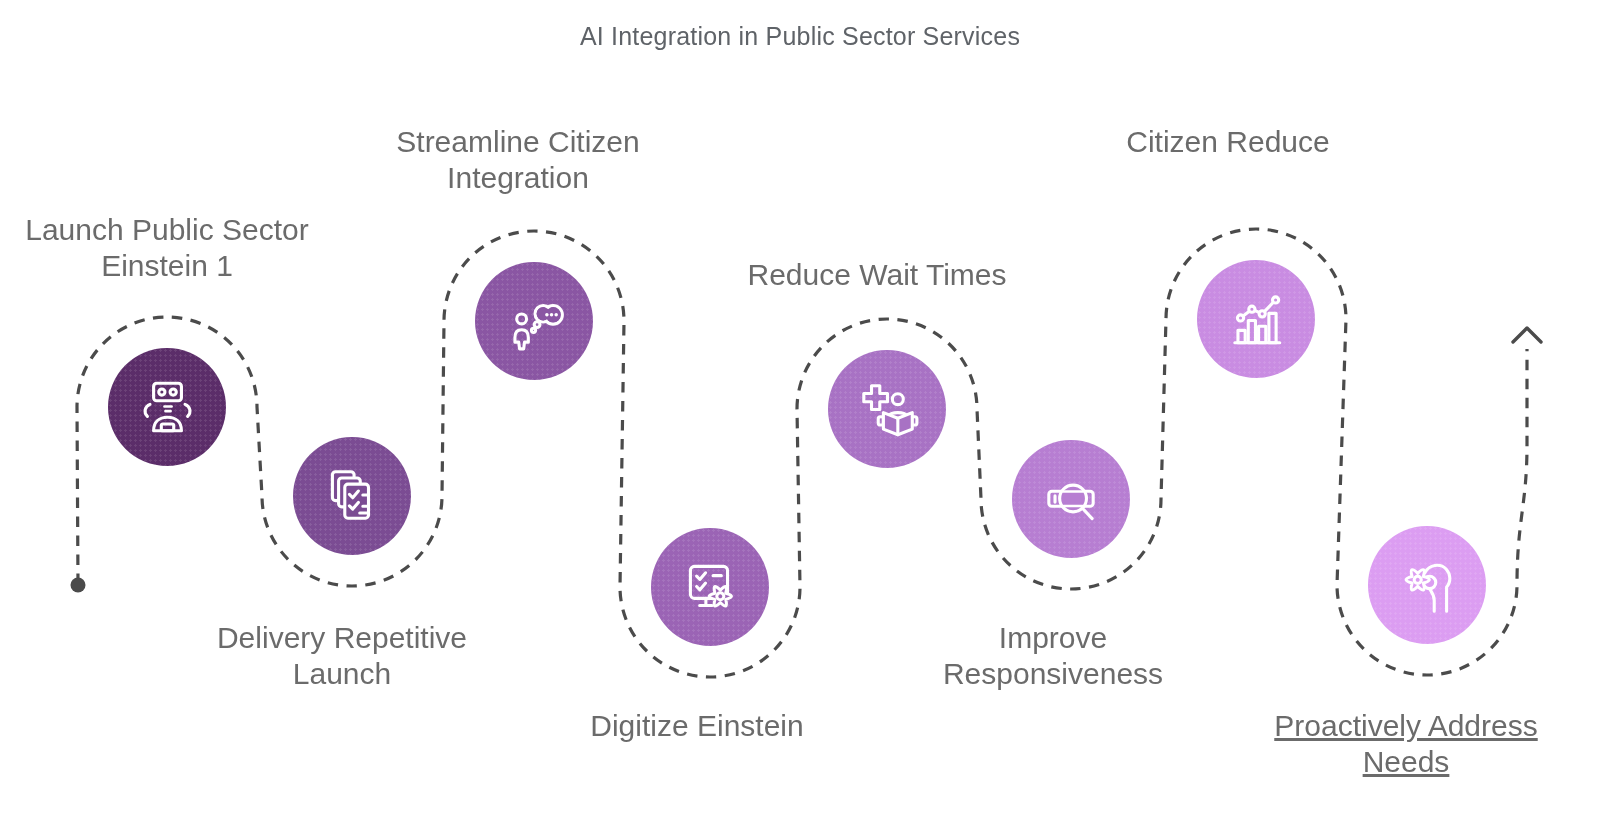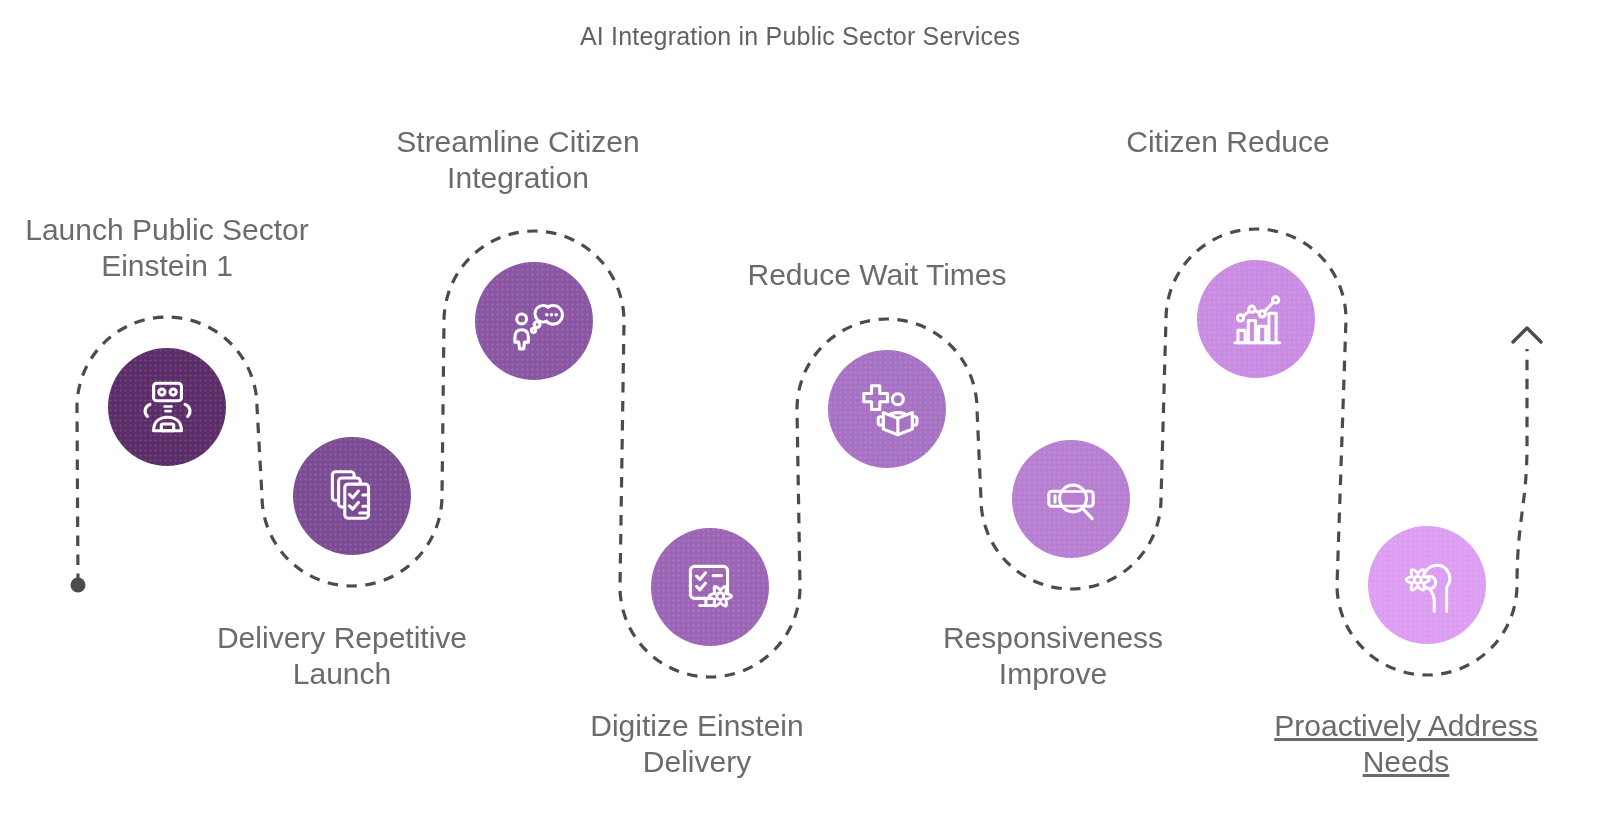--- a/index.html
+++ b/index.html
@@ -176,29 +176,28 @@
   <div class="label" style="left:342px;top:620px;">
     <span>Delivery Repetitive</span>
     <span>Launch</span>
   </div>
   <div class="label" style="left:518px;top:124px;">
     <span>Streamline Citizen</span>
     <span>Integration</span>
   </div>
   <div class="label" style="left:697px;top:708px;">
     <span>Digitize Einstein</span>
-    <span>Delivery</span>
   </div>
   <div class="label" style="left:877px;top:257px;">
     <span>Reduce Wait Times</span>
     <span></span>
   </div>
   <div class="label" style="left:1053px;top:620px;">
+    <span>Improve</span>
     <span>Responsiveness</span>
-    <span>Improve</span>
   </div>
   <div class="label" style="left:1228px;top:124px;">
     <span>Citizen Reduce</span>
   </div>
   <div class="label" style="left:1406px;top:708px;text-decoration:underline;">
     <span>Proactively Address</span>
     <span>Needs</span>
   </div>
 
 </div>

